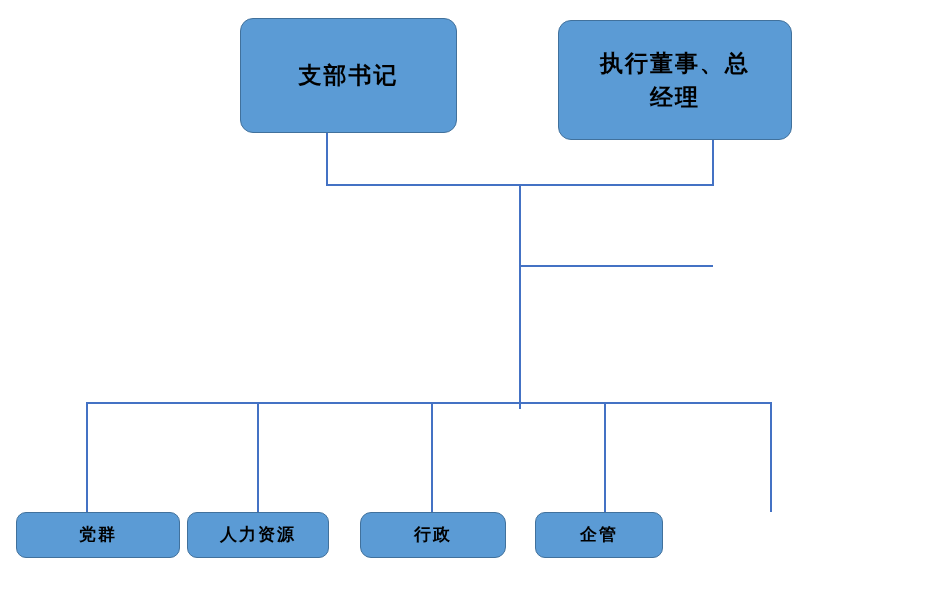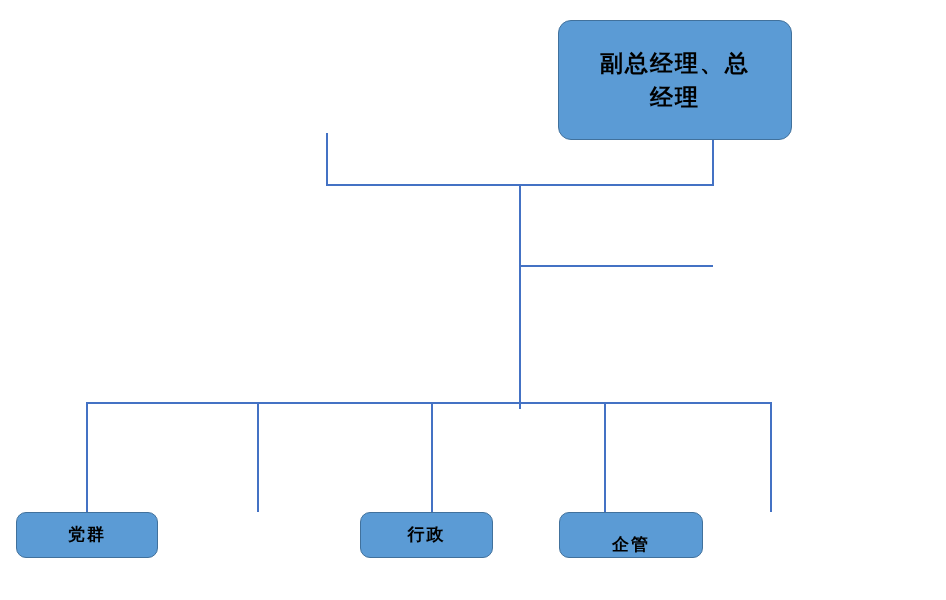--- a/index.html
+++ b/index.html
@@ -34,24 +34,24 @@
     line-height: 1.5;
   }
   .node-top { font-size: 23px; }
   .node-dept { font-size: 17px; border-radius: 10px; }
 
   .node-branch-secretary { left: 240px; top: 18px;  width: 217px; height: 115px; }
   .node-exec-director    { left: 558px; top: 20px;  width: 234px; height: 120px; }
   .node-deputy-gm        { left: 713px; top: 227px; width: 215px; height: 110px; }
 
   .node-dept             { top: 512px; height: 46px; }
-  .node-dept-party       { left: 16px;  width: 142px; }
+  .node-dept-party       { left: 16px;  width: 164px; }
   .node-dept-hr          { left: 187px; width: 142px; }
-  .node-dept-admin       { left: 360px; width: 133px; }
-  .node-dept-mgmt        { left: 559px; width: 144px; align-items: flex-end; }
+  .node-dept-admin       { left: 360px; width: 146px; border-radius: 11px; }
+  .node-dept-mgmt        { left: 535px; width: 128px; }
   .node-dept-finance     { left: 700px; width: 143px; }
 
   .line {
     position: absolute;
     background: #4472C4;
   }
   .line.h { height: 2px; }
   .line.v { width: 2px; }
 
   .l-branch-drop   { left: 326px; top: 133px; height: 53px; }
@@ -77,31 +77,37 @@
   <div class="line h l-top-h"></div>
   <div class="line v l-trunk"></div>
   <div class="line h l-deputy-branch"></div>
   <div class="line h l-bottom-h"></div>
   <div class="line v l-drop l-drop-party"></div>
   <div class="line v l-drop l-drop-hr"></div>
   <div class="line v l-drop l-drop-admin"></div>
   <div class="line v l-drop l-drop-mgmt"></div>
   <div class="line v l-drop l-drop-finance"></div>
 
+  <div class="node node-top node-branch-secretary">
+    <span class="label">支部书记</span>
+  </div>
 
   <div class="node node-top node-exec-director">
-    <span class="label">副总经理、总
+    <span class="label">执行董事、总
 经理</span>
   </div>
 
 
   <div class="node node-dept node-dept-party">
     <span class="label">党群</span>
   </div>
 
+  <div class="node node-dept node-dept-hr">
+    <span class="label">人力资源</span>
+  </div>
 
   <div class="node node-dept node-dept-admin">
     <span class="label">行政</span>
   </div>
 
   <div class="node node-dept node-dept-mgmt">
     <span class="label">企管</span>
   </div>
 
 

